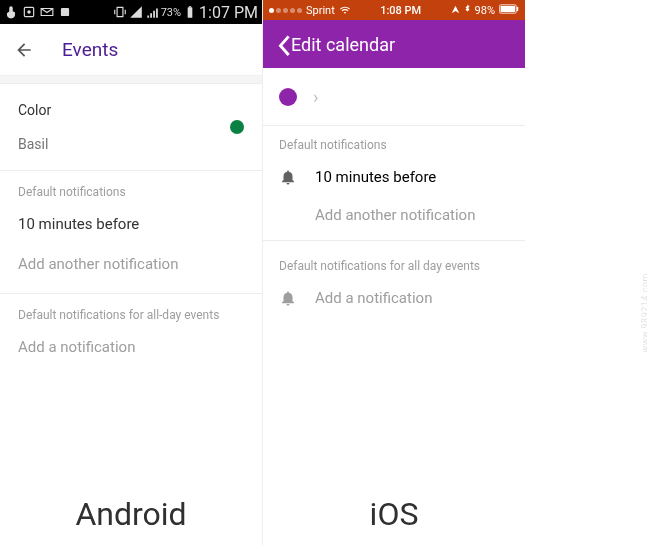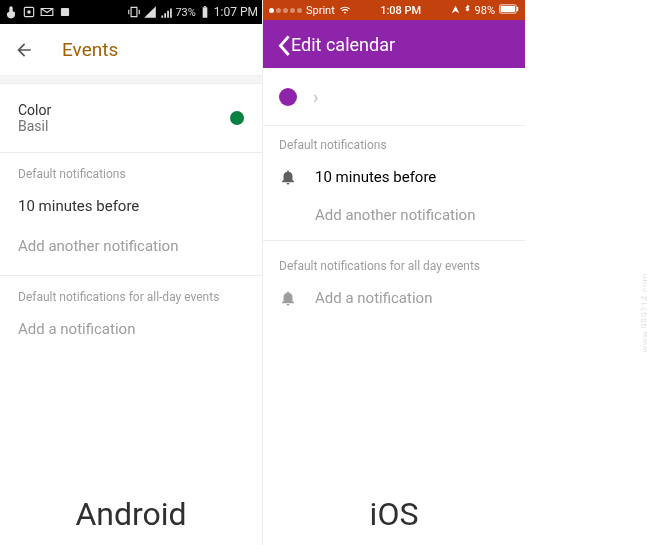--- a/index.html
+++ b/index.html
@@ -67,21 +67,21 @@
   
   .android-header {
     height: 52px;
     display: flex;
     align-items: center;
     padding: 0 14px;
     gap: 28px;
     border-bottom: 1px solid #f0f0f0;
   }
   .android-header .back-arrow { width: 20px; height: 20px; }
-  .android-header .title { font-size: 19px; color: #a16207; font-weight: 400; }
+  .android-header .title { font-size: 19px; color: #4c1d95; font-weight: 400; }
 
   
   .ios-header {
     height: 48px;
     background: #8e24aa;
     display: flex;
     align-items: center;
     padding: 0 14px;
     color: #fff;
   }
@@ -98,21 +98,21 @@
     font-size: 12px;
     color: #9e9e9e;
     margin-bottom: 10px;
   }
   .color-row {
     display: flex;
     align-items: center;
     justify-content: space-between;
     padding: 4px 0;
   }
-  .color-row .texts { display: flex; flex-direction: column; gap: 0; }
+  .color-row .texts { display: flex; flex-direction: column; gap: 18px; }
   .color-label { font-size: 14px; color: #333; }
   .color-value { font-size: 14px; color: #757575; }
   .color-dot {
     width: 14px; height: 14px; border-radius: 50%;
   }
   .row {
     display: flex;
     align-items: center;
     font-size: 15px;
     color: #333;
@@ -224,21 +224,21 @@
               <path d="M4 18h3v4H4zM9 14h3v8H9zM14 10h3v12h-3zM19 6h3v16h-3z"></path>
             </svg>
         </span>
         <span style="font-size:11px;">73%</span>
         <span class="stat-icon">
           <svg viewBox="0 0 24 24">
               <rect x="8" y="4" width="8" height="18" rx="1"></rect>
               <rect x="10" y="2" width="4" height="2"></rect>
             </svg>
         </span>
-        <span style="font-size:12px;">1:07 PM</span>
+        <span style="font-size:16px;">1:07 PM</span>
       </div>
     </div>
 
     <div class="android-header">
       <span class="back-arrow">
         <svg viewBox="0 0 24 24" fill="#555">
             <path d="M20 11H7.8l5.6-5.6L12 4l-8 8 8 8 1.4-1.4L7.8 13H20z"></path>
           </svg>
       </span>
       <span class="title">Events</span>

